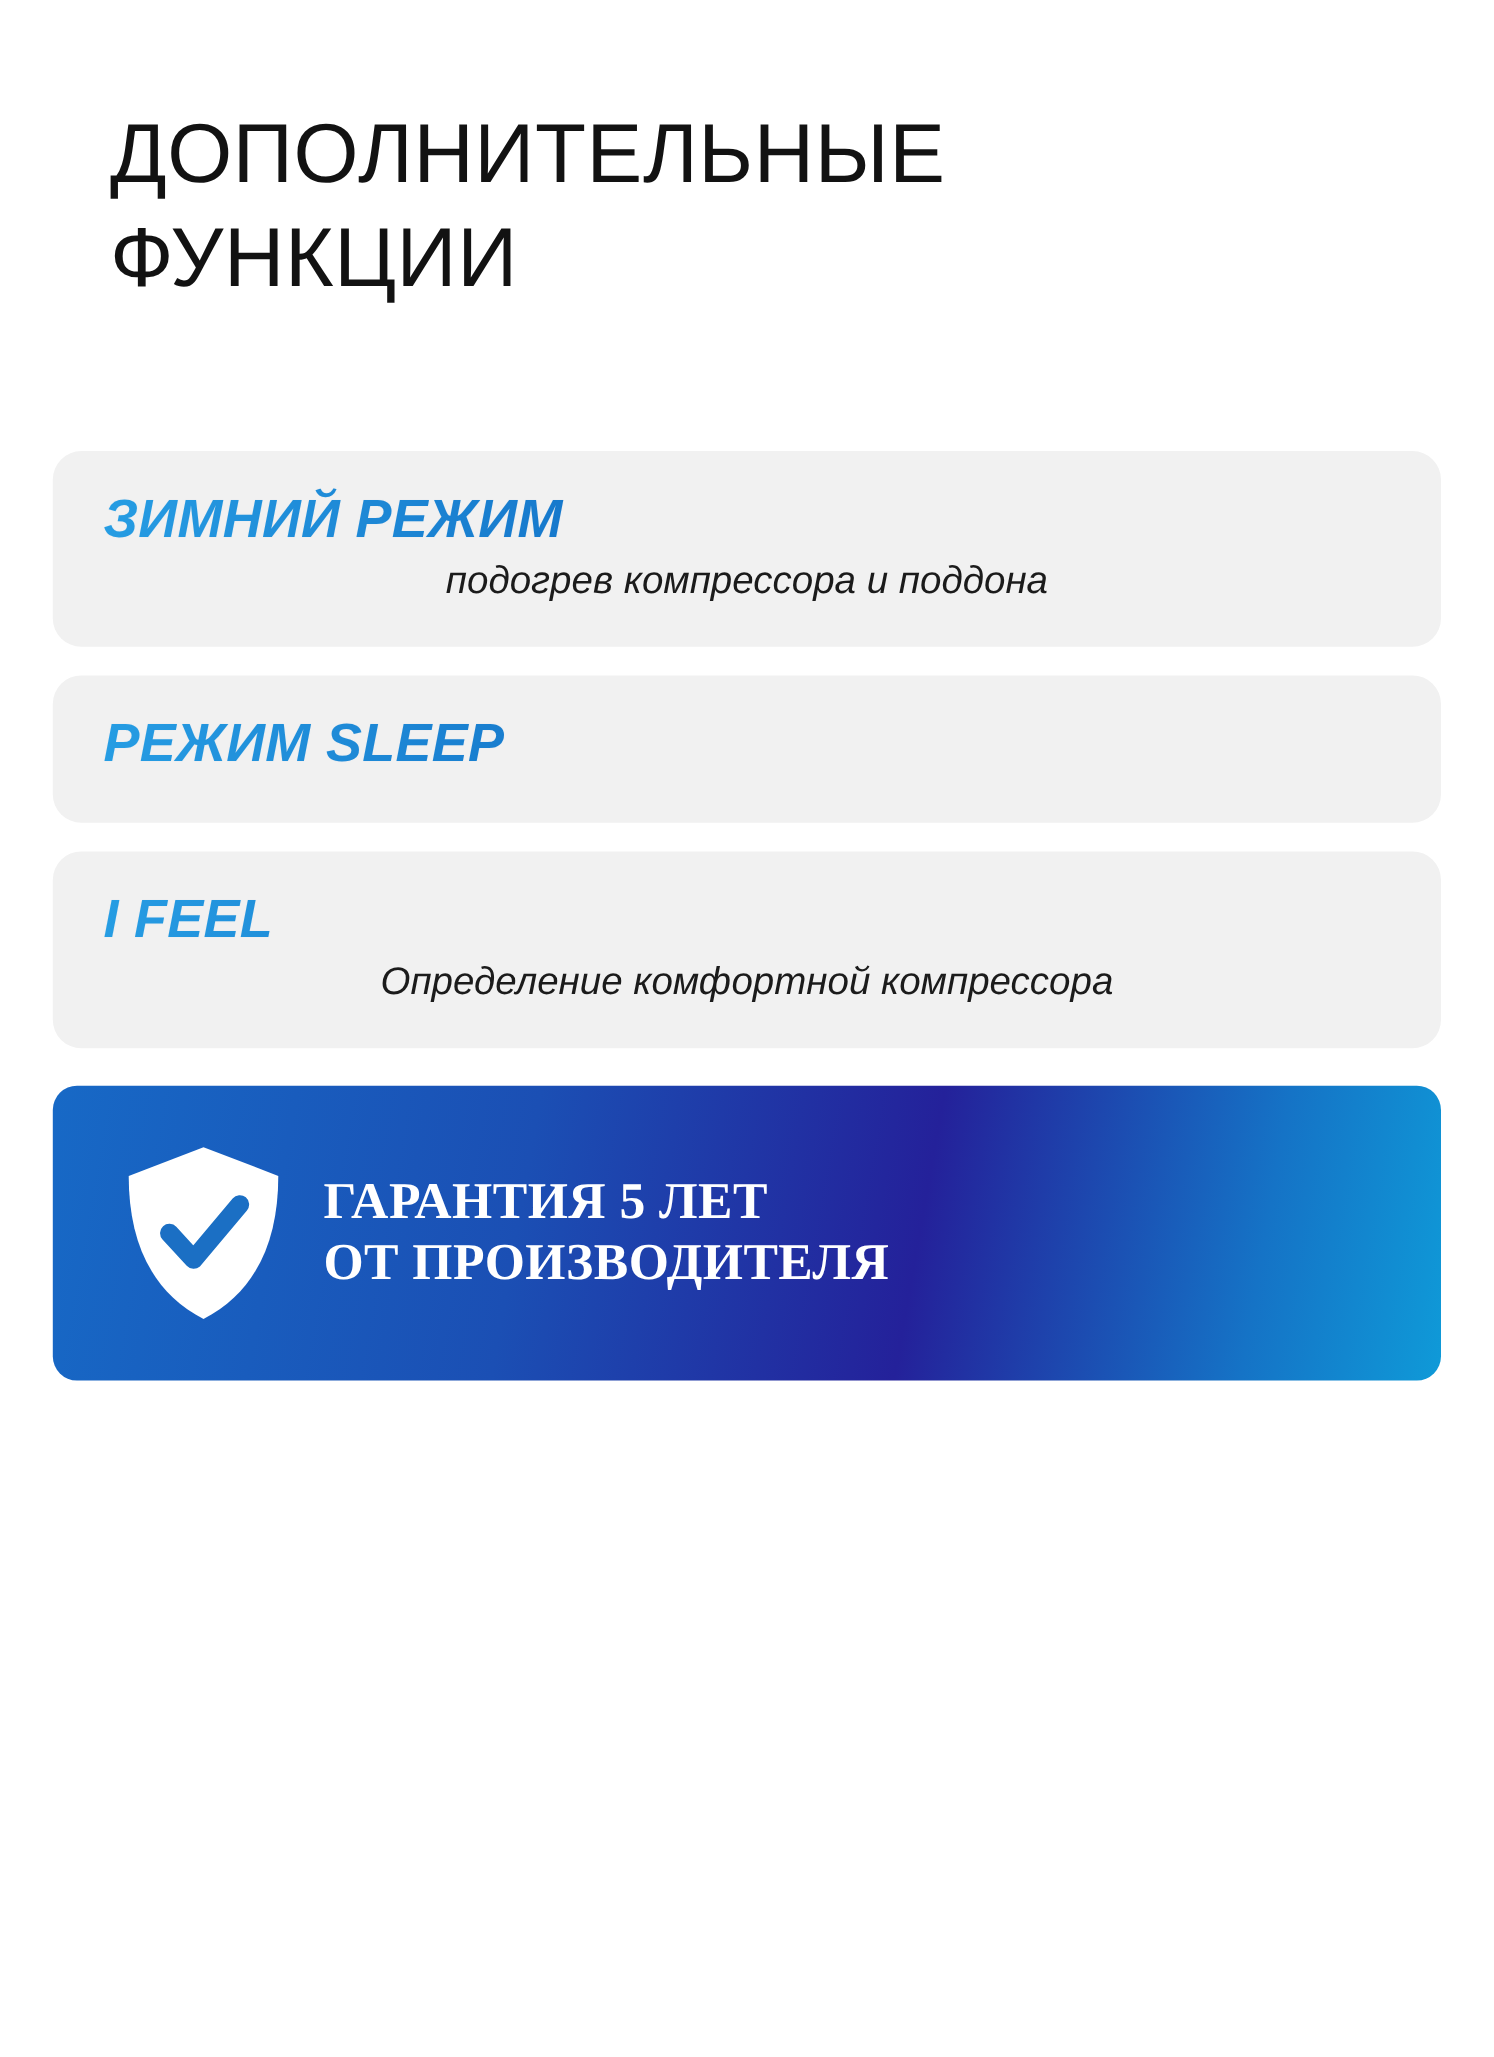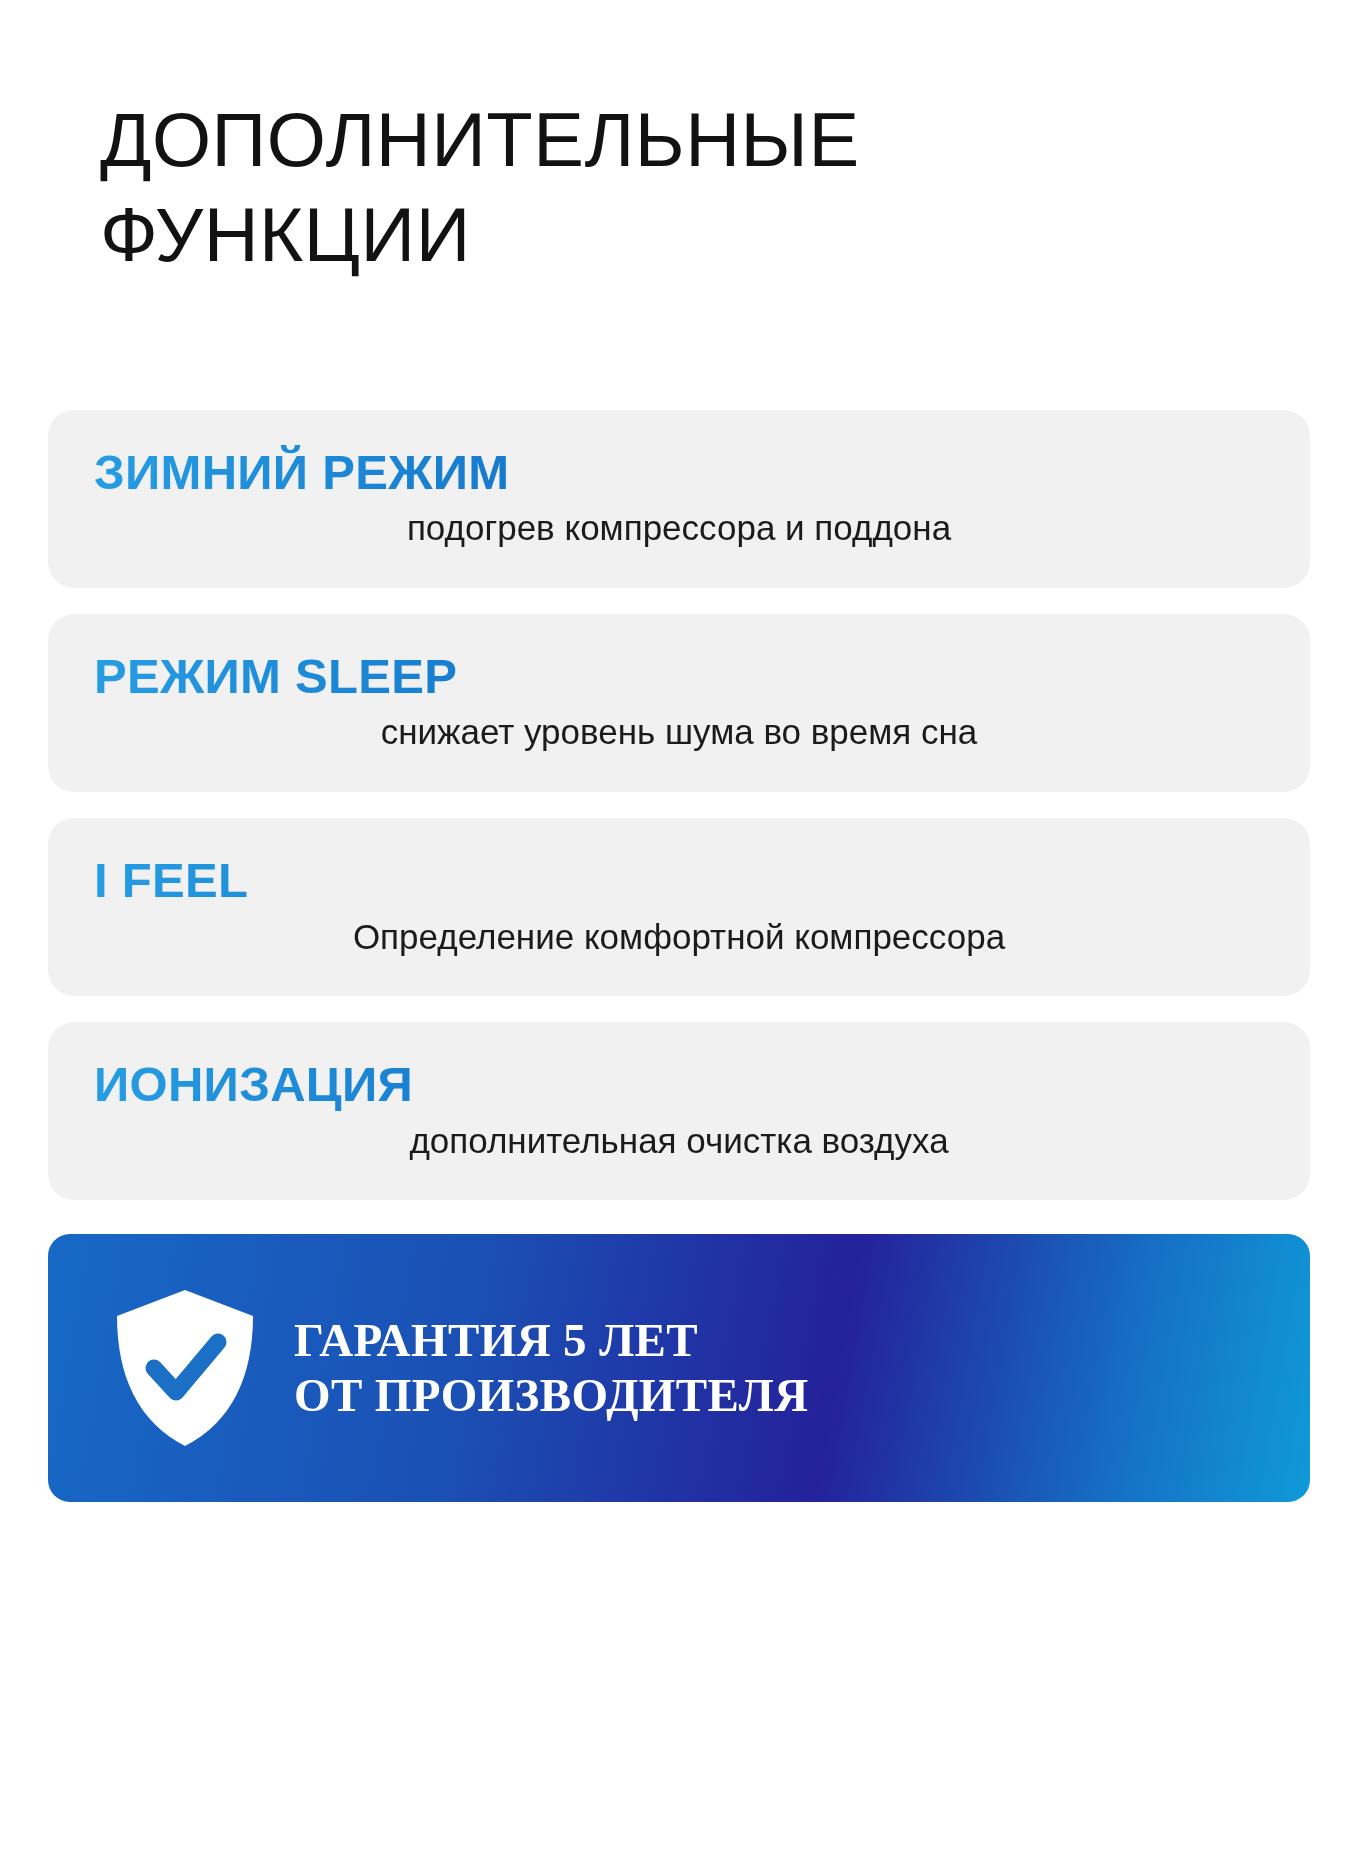--- a/index.html
+++ b/index.html
@@ -36,20 +36,21 @@
     text-transform: uppercase;
     white-space: pre-line;
   }
 
   
   .cards {
     margin-top: 128px;
     display: flex;
     flex-direction: column;
     gap: 26px;
+    font-style: italic;
   }
 
   .card {
     background: #f1f1f1;
     border-radius: 26px;
     padding: 34px 46px 38px 46px;
     box-sizing: border-box;
   }
 
   .card-title {
@@ -127,32 +128,27 @@
 
   <div class="cards">
 
     <div class="card">
       <div class="card-title">ЗИМНИЙ РЕЖИМ</div>
       <div class="card-sub">подогрев компрессора и поддона</div>
     </div>
 
     <div class="card">
       <div class="card-title">РЕЖИМ SLEEP</div>
-      <div class="card-sub">снижает уровень шума во время сна</div>
     </div>
 
     <div class="card">
       <div class="card-title">I FEEL</div>
       <div class="card-sub">Определение комфортной компрессора</div>
     </div>
 
-    <div class="card">
-      <div class="card-title">ИОНИЗАЦИЯ</div>
-      <div class="card-sub">дополнительная очистка воздуха</div>
-    </div>
 
   </div>
 
   <div class="warranty">
     <div class="shield-wrap">
       <svg width="150" height="168" viewBox="0 0 150 168" aria-hidden="true">
         <path d="M75 6 L143 32 C143 92 122 138 75 162 C28 138 7 92 7 32 Z" fill="#ffffff"></path>
         <path d="M44 84 L66 108 L108 58" fill="none" stroke="#1b6fc4" stroke-width="17" stroke-linecap="round" stroke-linejoin="round"></path>
       </svg>
     </div>

